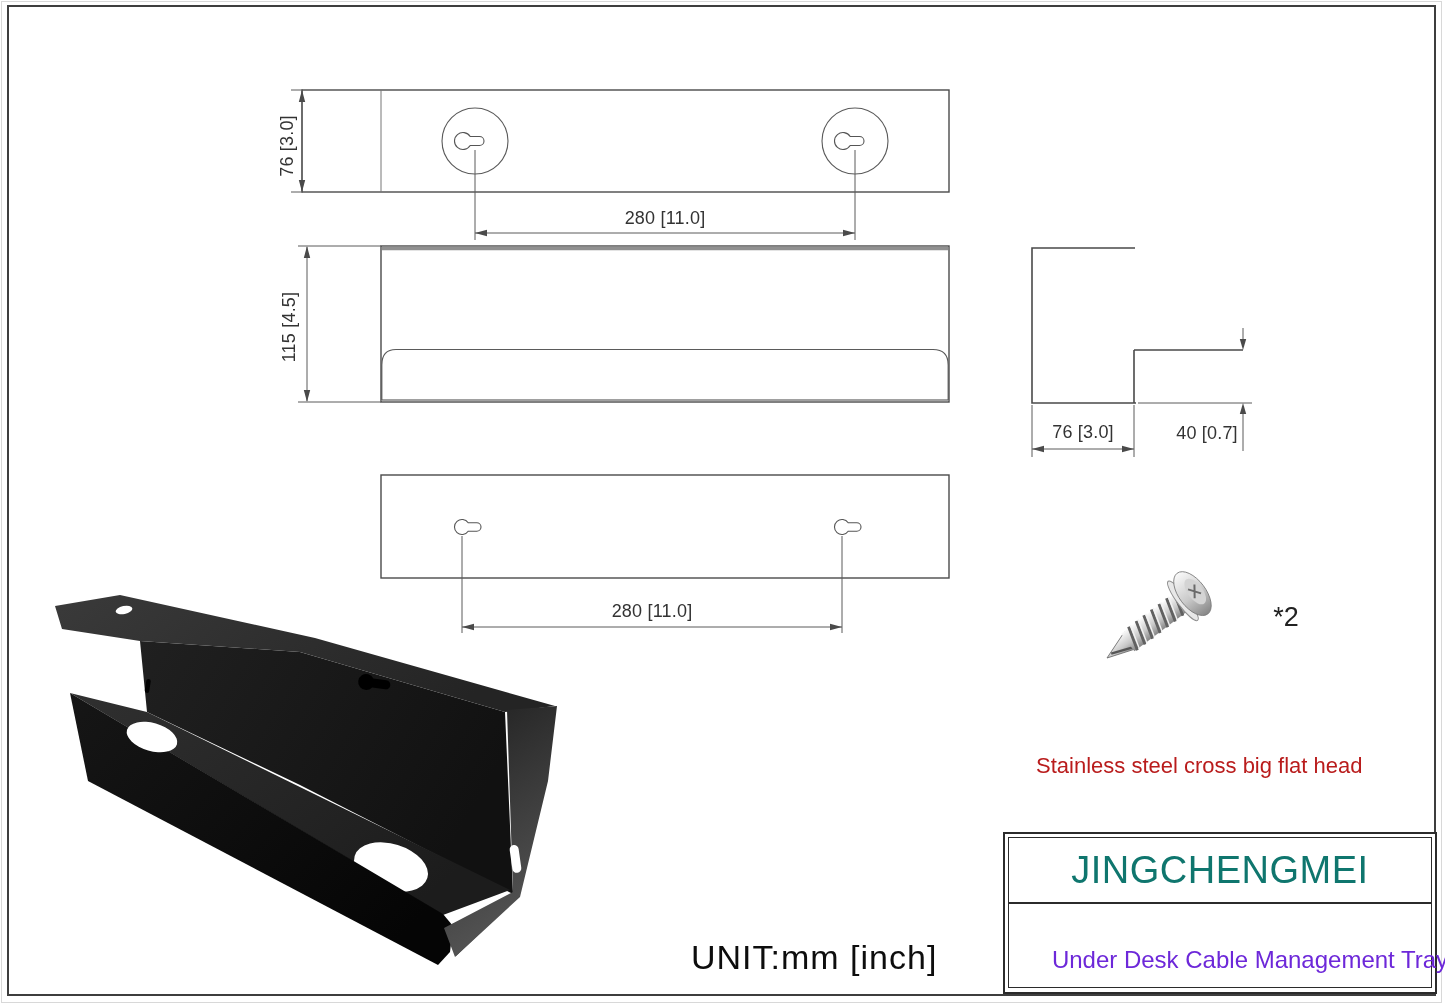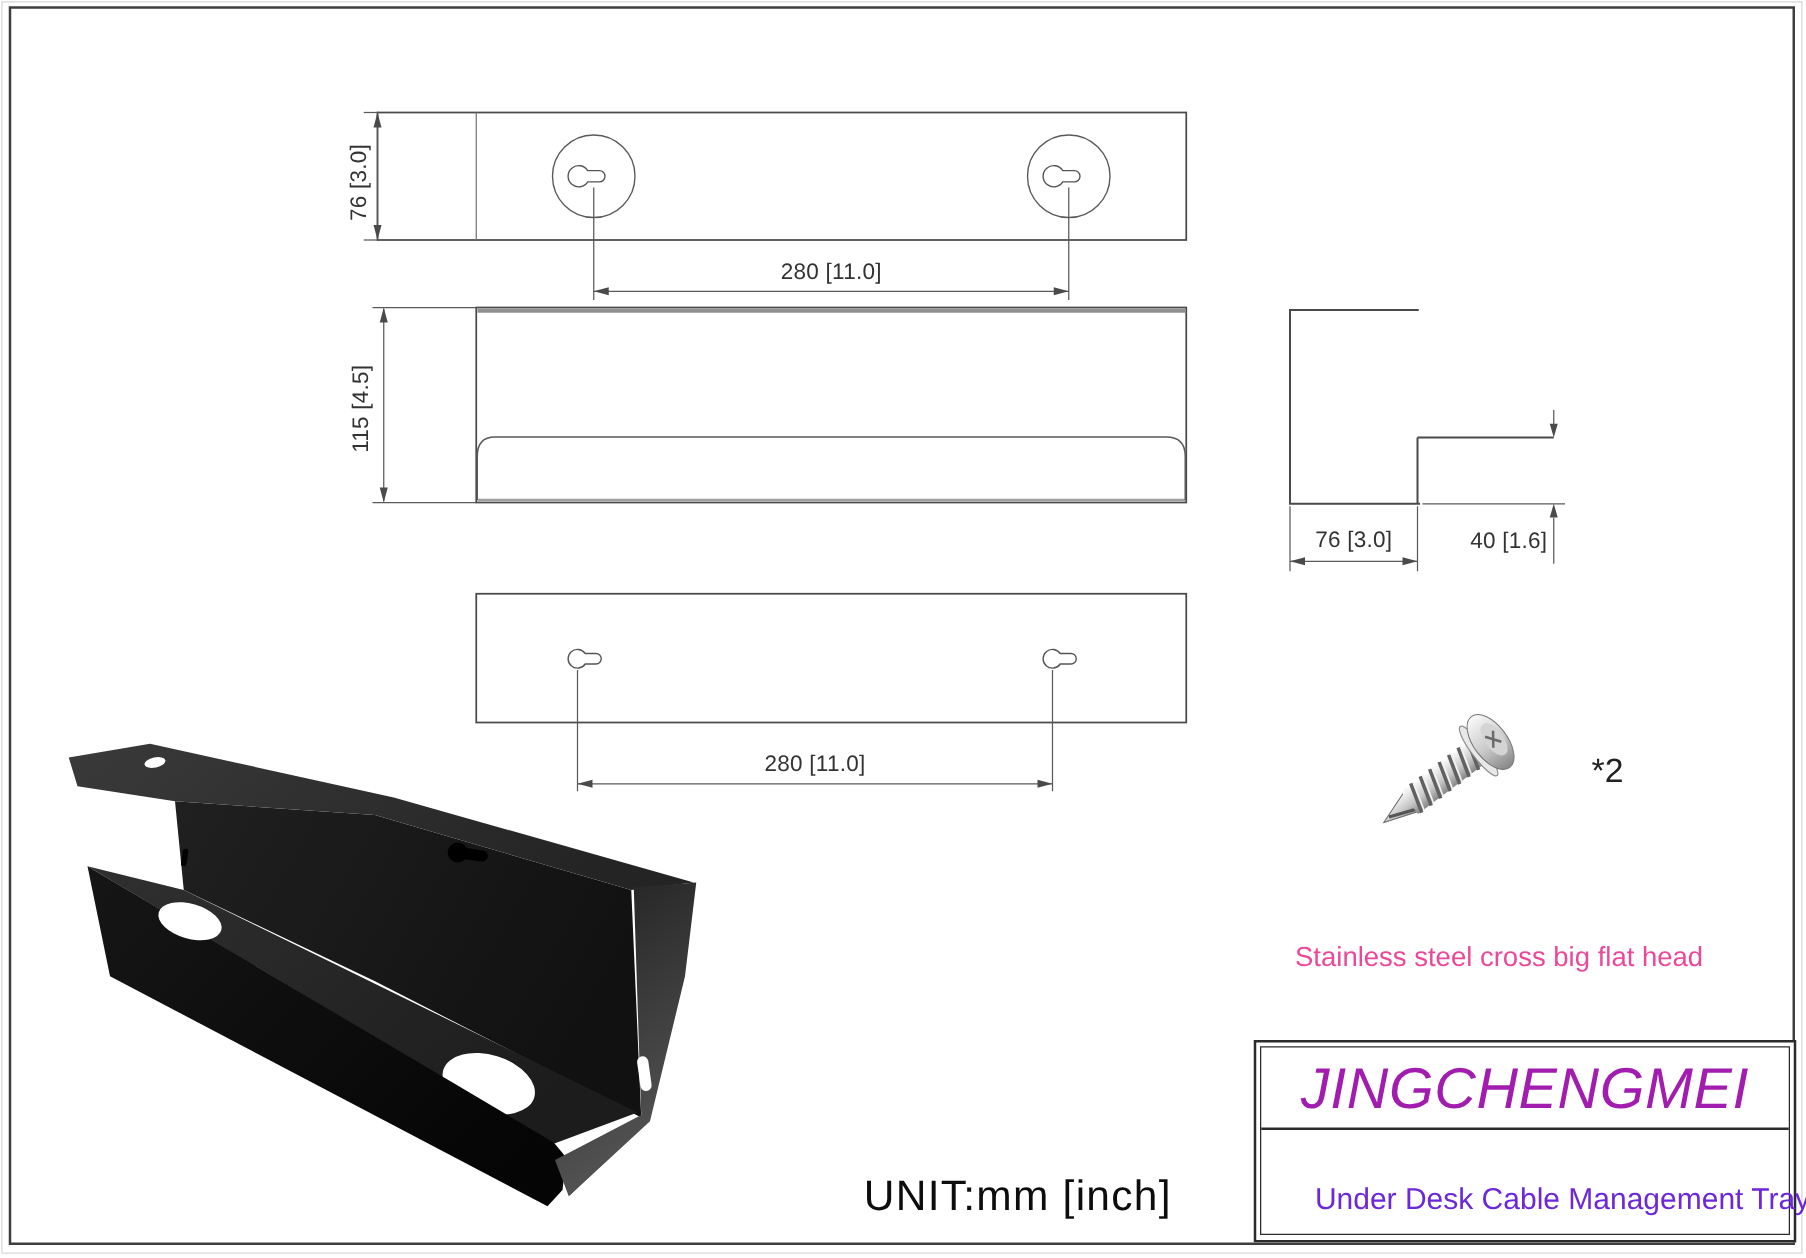--- a/index.html
+++ b/index.html
@@ -10,29 +10,29 @@
   .page * { box-sizing:border-box; }
   .border-outer { position:absolute; left:1px; top:1px; width:1441px; height:1002px; border:1px solid #d8d8d8; }
   .border-main  { position:absolute; left:7px; top:5px; width:1429px; height:991px; border:2px solid #3e3e3e; }
   svg.linework { position:absolute; left:0; top:0; }
   .lbl {
     position:absolute; color:#333333; font-size:18px; white-space:nowrap;
     transform:translate(-50%,-50%); letter-spacing:0.2px;
   }
   .lbl.rot { transform:translate(-50%,-50%) rotate(-90deg); }
   .qty { position:absolute; color:#222; font-size:27px; transform:translate(-50%,-50%); }
-  .note { position:absolute; color:#ec4899; font-size:22px; line-height:31px; white-space:pre; }
+  .note { position:absolute; color:#b91c1c; font-size:22px; line-height:31px; white-space:pre; }
   .unit { position:absolute; color:#0d0d0d; font-size:34px; letter-spacing:1px; white-space:nowrap; }
   .tb-outer { position:absolute; left:1003px; top:832px; width:434px; height:162px; border:2px solid #2b2b2b; background:#fff; }
   .tb-inner { position:absolute; left:1008px; top:837px; width:424px; height:151px; border:1.5px solid #2b2b2b; }
   .tb-divider { position:absolute; left:1009px; top:902px; width:422px; height:2px; background:#2b2b2b; }
   .tb-brand {
     position:absolute; left:1008px; top:837px; width:424px; height:66px;
     display:flex; align-items:center; justify-content:center;
-    font-size:46px; color:#a21caf; letter-spacing:0.5px; white-space:nowrap;font-style:italic;
+    font-size:38px; color:#0f766e; letter-spacing:0.5px; white-space:nowrap;
   }
   .tb-product {
     position:absolute; left:1008px; top:903px; width:484px; height:85px; padding-top:28px;
     display:flex; align-items:center; justify-content:center;
     font-size:24px; color:#6d28d9; white-space:nowrap;
   }
 </style>
 </head>
 <body>
 
@@ -161,21 +161,21 @@
       <ellipse cx="107" cy="0" rx="13.5" ry="25.5" fill="url(#gMetal)" stroke="#777" stroke-width="0.8"></ellipse>
       <ellipse cx="110.5" cy="0" rx="7.5" ry="15" fill="#d4d4d4"></ellipse>
       <path d="M106,-6 L114,5 M114,-6 L106,5" stroke="#6a6a6a" stroke-width="2" fill="none"></path>
     </g>
   </svg>
 
   <div class="lbl rot" style="left:287px; top:146px;">76 [3.0]</div>
   <div class="lbl" style="left:665px; top:218px;">280 [11.0]</div>
   <div class="lbl rot" style="left:289px; top:327px;">115 [4.5]</div>
   <div class="lbl" style="left:1083px; top:432px;">76 [3.0]</div>
-  <div class="lbl" style="left:1207px; top:433px;">40 [1.6]</div>
+  <div class="lbl" style="left:1207px; top:433px;">40 [0.7]</div>
   <div class="lbl" style="left:652px; top:611px;">280 [11.0]</div>
 
   <div class="qty" style="left:1286px; top:617px;">*2</div>
   <div class="note" style="left:1036px; top:688px;">
     <div>Stainless steel cross big flat head</div>
     <div>with cushion washer tail screw</div>
   </div>
   <div class="unit" style="left:691px; top:938px;">UNIT:mm [inch]</div>
 
   <div class="tb-outer"></div>

